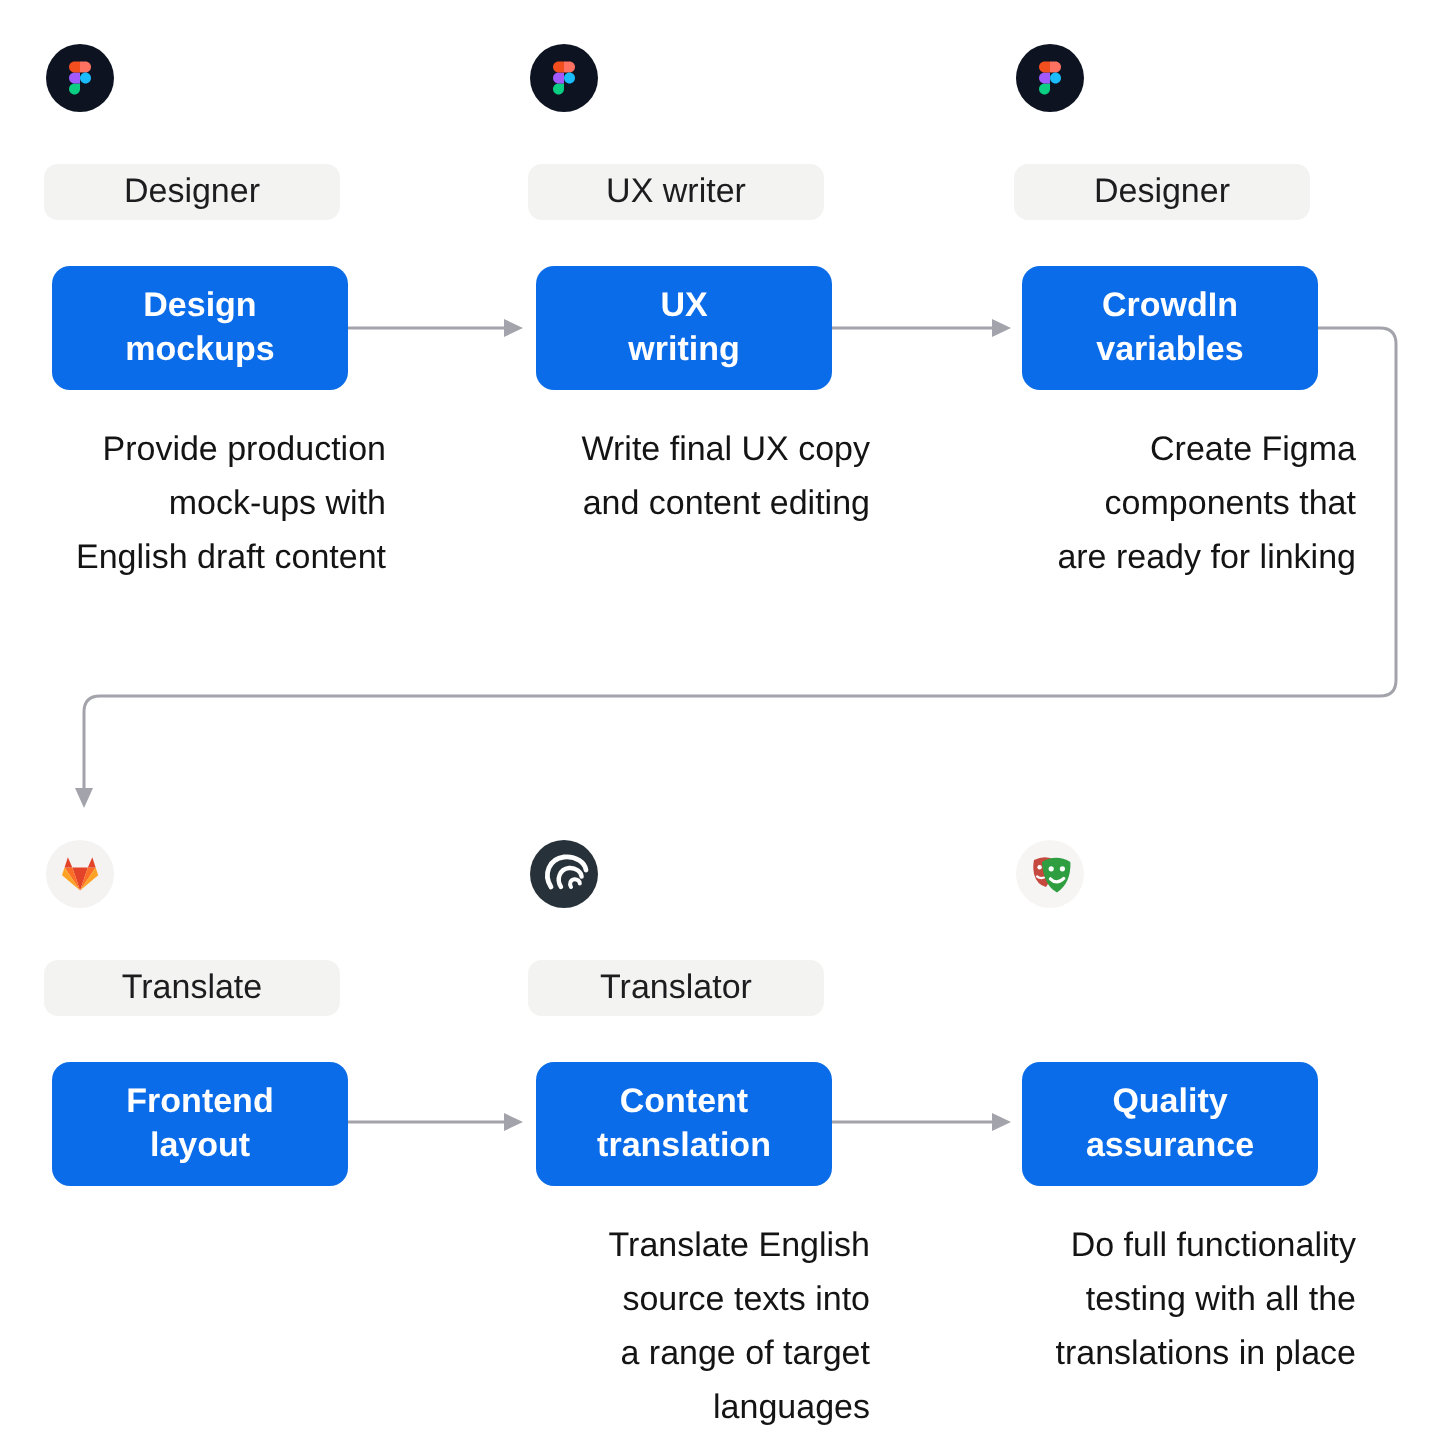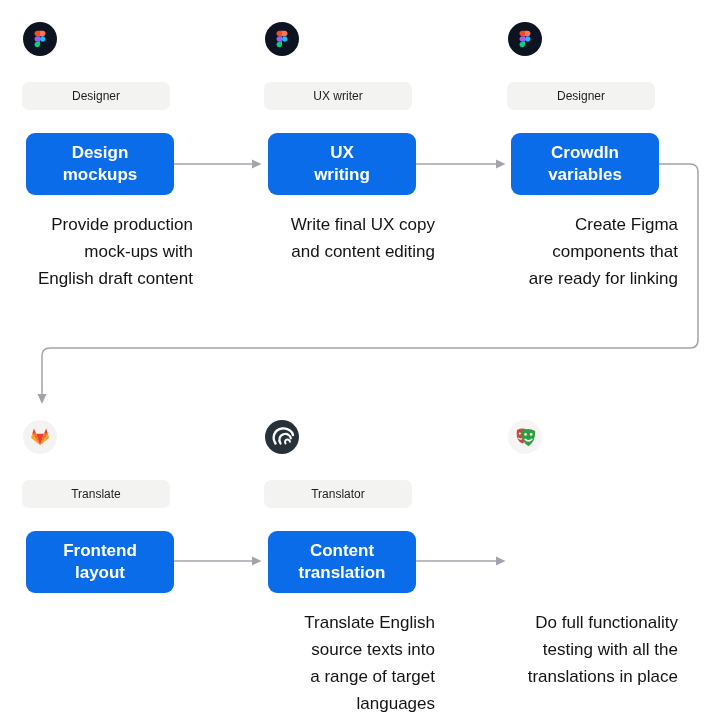--- a/index.html
+++ b/index.html
@@ -14,21 +14,21 @@
   .connectors .head{fill:var(--connector,#9c9ca4);stroke:none;}
   .cell{position:absolute;width:172px;height:345px;}
   .c1{left:22px;} .c2{left:264px;text-decoration:underline;} .c3{left:507px;}
   .r1{top:22px;} .r2{top:420px;}
   .icon-wrap{position:absolute;top:0;left:1px;width:34px;height:34px;}
   .icon-wrap svg{display:block;width:34px;height:34px;}
   .role{
     position:absolute;top:60px;left:0;width:148px;height:28px;
     background:var(--label-bg,#f3f3f2);border-radius:7px;
     display:flex;align-items:center;justify-content:center;
-    font-size:12px;color:var(--label-text,#1d1d1f);
+    font-size:17px;color:var(--label-text,#1d1d1f);
   }
   .node{
     position:absolute;top:111px;left:4px;width:148px;height:62px;
     background:var(--button,#0b6ce9);border-radius:9px;
     display:flex;align-items:center;justify-content:center;text-align:center;
     color:var(--button-text,#ffffff);font-size:17px;font-weight:bold;
     line-height:1.32;white-space:pre-line;
   }
   .desc{
     position:absolute;top:189px;left:1px;width:170px;
@@ -163,18 +163,20 @@
           <circle cx="17" cy="17" r="17" fill="#f6f5f3"></circle>
         <path fill="#c5493f" d="M9 10 Q14 7.5 18.5 9.5 Q18.8 19 15 23.5 Q10.5 22.5 9 17 Q8.3 13 9 10 Z"></path>
         <circle fill="#ffffff" cx="11.8" cy="13.6" r="1.1"></circle>
         <path stroke="#ffffff" stroke-width="1.1" fill="none" stroke-linecap="round" d="M10.5 18.2 Q12 19.6 14 18.8"></path>
         <path fill="#2e9e41" d="M13 11 Q20 6.8 27.2 11 Q27.6 21.5 20.5 26.2 Q13.8 22.8 13 11 Z"></path>
         <circle fill="#ffffff" cx="17.6" cy="14.4" r="1.3"></circle>
         <circle fill="#ffffff" cx="23.2" cy="14.4" r="1.3"></circle>
         <path stroke="#ffffff" stroke-width="1.6" fill="none" stroke-linecap="round" d="M17.2 19.4 Q20.4 22.6 23.9 19.2"></path>
       </svg>
     </div>
+    <div class="node">Quality
+assurance</div>
     <div class="desc">Do full functionality
 testing with all the
 translations in place</div>
   </div>
 
 </div>
 
 </body></html>

